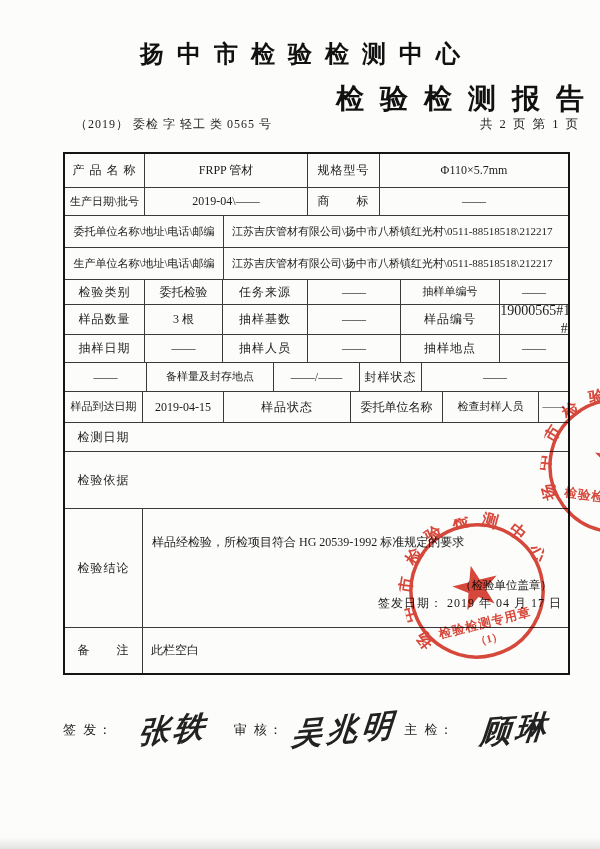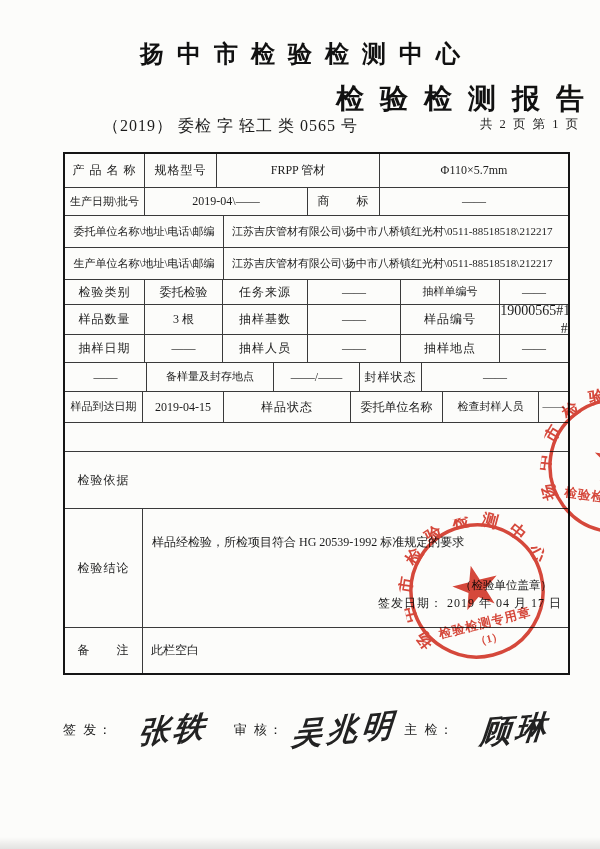--- a/index.html
+++ b/index.html
@@ -14,21 +14,21 @@
     pointer-events:none;
   }
   .org-name {
     position:absolute; top:38px; left:0; width:100%; text-align:center;
     font-size:24px; font-weight:bold; letter-spacing:13px; text-indent:13px; color:#111;
   }
   .report-title {
     position:absolute; top:80px; left:0; width:100%; text-align:right;
     font-size:28px; font-weight:bold; letter-spacing:16px; text-indent:16px; color:#111;
   }
-  .doc-number { position:absolute; top:116px; left:75px; font-size:16px; letter-spacing:1px;margin-left:28px; }
+  .doc-number { position:absolute; top:116px; left:75px; font-size:12px; letter-spacing:1px; }
   .pagination { position:absolute; top:116px; right:20px; font-size:12.5px; letter-spacing:2px; }
 
   .report-table {
     position:absolute; left:63px; top:152px; width:507px;
     border:2px solid #151515; background:transparent;
   }
   .trow { display:flex; border-top:1px solid #3a3a3a; }
   .trow:first-child { border-top:none; }
   .tcell {
     display:flex; align-items:center; justify-content:center;
@@ -69,22 +69,22 @@
 
   <div class="org-name">扬中市检验检测中心</div>
   <div class="report-title">检验检测报告</div>
   <div class="doc-number">（2019） 委检 字 轻工 类 0565 号</div>
   <div class="pagination">共 2 页 第 1 页</div>
 
   <div class="report-table">
 
     <div class="trow" style="height:33px">
       <div class="tcell lab" style="width:79px">产 品 名 称</div>
+      <div class="tcell" style="width:163px">FRPP 管材</div>
       <div class="tcell lab" style="width:72px">规格型号</div>
-      <div class="tcell" style="width:163px">FRPP 管材</div>
       <div class="tcell" style="flex:1">Φ110×5.7mm</div>
     </div>
 
     <div class="trow" style="height:28px">
       <div class="tcell small" style="width:79px">生产日期\批号</div>
       <div class="tcell" style="width:163px">2019-04\——</div>
       <div class="tcell lab" style="width:72px">商　　标</div>
       <div class="tcell" style="flex:1">——</div>
     </div>
 
@@ -136,20 +136,21 @@
     <div class="trow" style="height:31px">
       <div class="tcell small" style="width:77px">样品到达日期</div>
       <div class="tcell" style="width:81px">2019-04-15</div>
       <div class="tcell lab" style="width:127px">样品状态</div>
       <div class="tcell" style="width:92px">委托单位名称</div>
       <div class="tcell small" style="width:96px">检查封样人员</div>
       <div class="tcell small" style="flex:1">——</div>
     </div>
 
     <div class="trow" style="height:29px">
+      <div class="tcell lab" style="width:77px">检测日期</div>
     </div>
 
     <div class="trow" style="height:57px">
       <div class="tcell lab" style="width:77px">检验依据</div>
     </div>
 
     <div class="trow" style="height:119px">
       <div class="tcell lab" style="width:77px">检验结论</div>
       <div class="tcell concl-cell" style="flex:1">
         <div class="concl-text">样品经检验，所检项目符合 HG 20539-1992 标准规定的要求</div>

